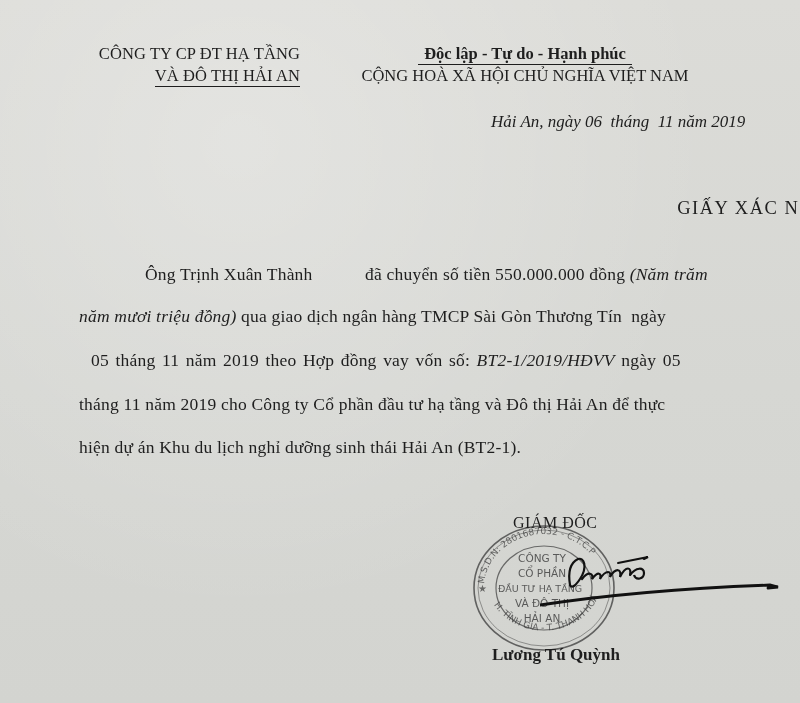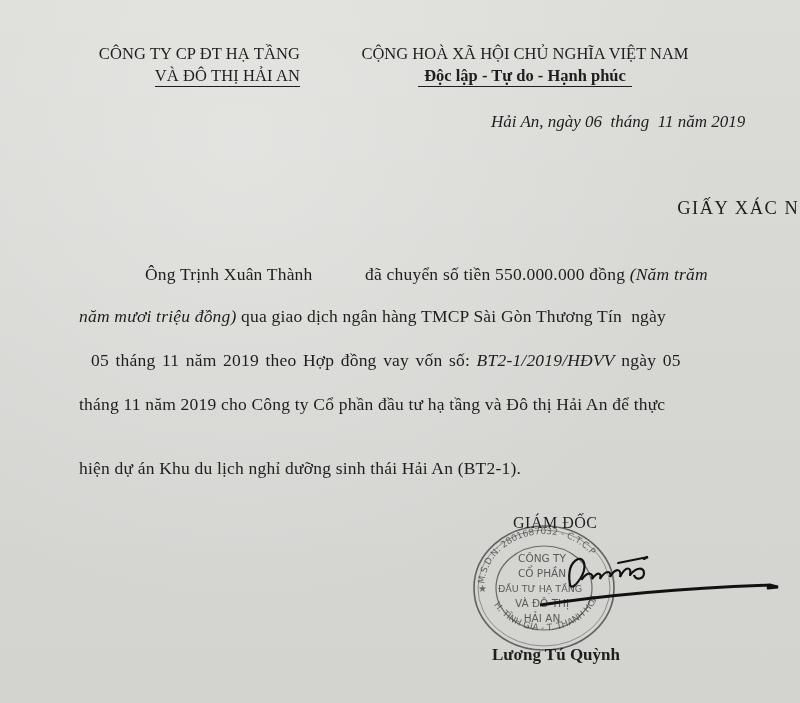--- a/index.html
+++ b/index.html
@@ -91,43 +91,43 @@
 <body>
 
 <div class="paper">
 
   <div class="abs left-header">
     <div>CÔNG TY CP ĐT HẠ TẦNG</div>
     <div><span class="l2">VÀ ĐÔ THỊ HẢI AN</span></div>
   </div>
 
   <div class="abs right-header">
+    <div><span class="l2">Độc lập - Tự do - Hạnh phúc</span></div>
     <div>CỘNG HOÀ XÃ HỘI CHỦ NGHĨA VIỆT NAM</div>
-    <div><span class="l2">Độc lập - Tự do - Hạnh phúc</span></div>
   </div>
 
   <div class="abs date" style="white-space:pre;margin-left:41px;">Hải An, ngày 06  tháng  11 năm 2019</div>
 
   <div class="abs title">GIẤY XÁC NHẬN</div>
 
   <div class="abs body-line" style="left:145px; top:264px;">
     <span style="white-space:pre;">Ông </span><span class="b">Trịnh Xuân Thành</span><span style="white-space:pre;margin-left:48px;"> đã chuyển số tiền 550.000.000 đồng </span><span class="i">(Năm trăm</span>
   </div>
 
   <div class="abs body-line" style="left:79px; top:306px;">
     <span class="i">năm mươi triệu đồng)</span><span style="white-space:pre;"> qua giao dịch ngân hàng TMCP Sài Gòn Thương Tín  ngày</span>
   </div>
 
   <div class="abs body-line" style="left:79px; top:350px; word-spacing:2px;margin-left:12px;">
     <span style="white-space:pre;">05 tháng 11 năm 2019 theo Hợp đồng vay vốn số: </span><span class="i">BT2-1/2019/HĐVV</span><span style="white-space:pre;"> ngày 05</span>
   </div>
 
   <div class="abs body-line" style="left:79px; top:394px;">tháng 11 năm 2019 cho Công ty Cổ phần đầu tư hạ tầng và Đô thị Hải An để thực</div>
 
-  <div class="abs body-line" style="left:79px; top:437px;margin-top:21px;">hiện dự án Khu du lịch nghỉ dưỡng sinh thái Hải An (BT2-1).</div>
+  <div class="abs body-line" style="left:79px; top:437px;">hiện dự án Khu du lịch nghỉ dưỡng sinh thái Hải An (BT2-1).</div>
 
   <svg class="abs stamp" viewBox="0 0 148 130">
     <defs>
       <path id="ringTop" d="M 14 66 A 60 54 0 0 1 134 66"></path>
       <path id="ringBot" d="M 18 70 A 58 52 0 0 0 130 70"></path>
     </defs>
     <ellipse cx="74" cy="66" rx="70" ry="62" fill="none" stroke="#3a3a3a" stroke-width="1.6" opacity="0.75"></ellipse>
     <ellipse cx="74" cy="66" rx="66" ry="58" fill="none" stroke="#3a3a3a" stroke-width="0.8" opacity="0.6"></ellipse>
     <ellipse cx="74" cy="66" rx="48" ry="42" fill="none" stroke="#3a3a3a" stroke-width="1.2" opacity="0.7"></ellipse>
     <text font-family="DejaVu Sans, sans-serif" font-size="9" fill="#3a3a3a" opacity="0.75">

